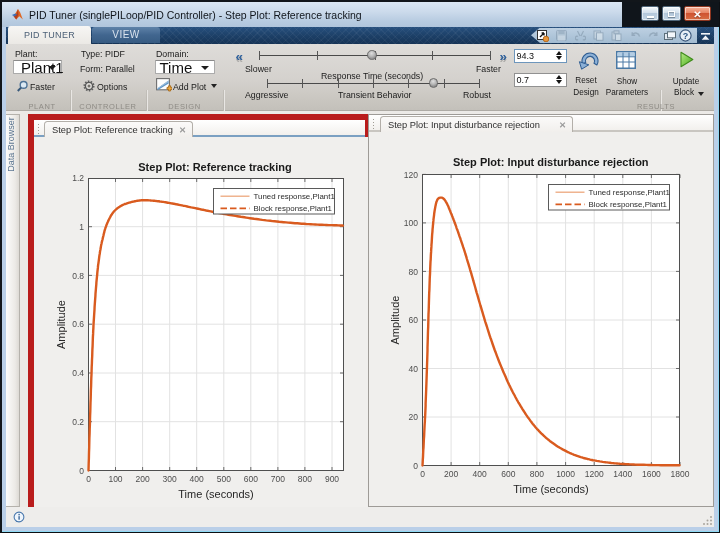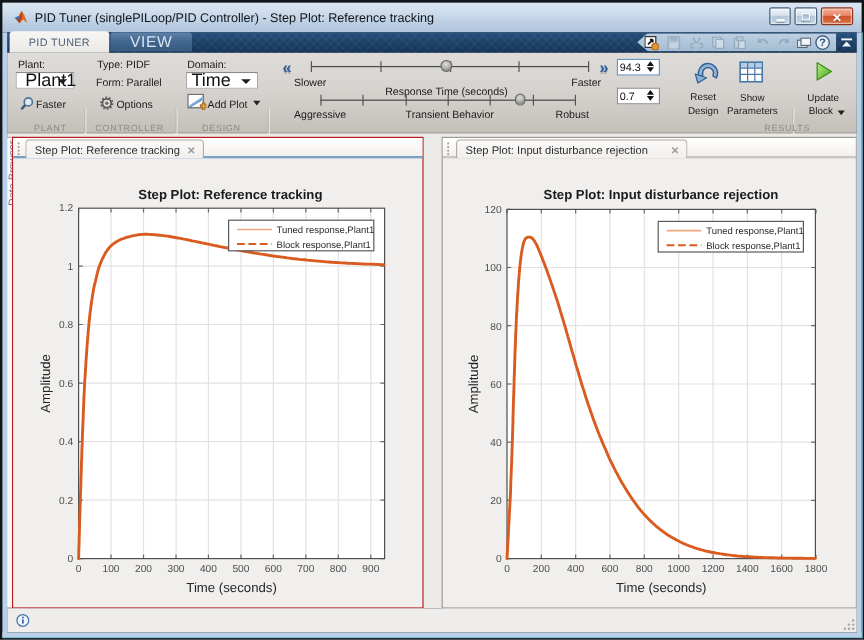--- a/index.html
+++ b/index.html
@@ -1,49 +1,49 @@
 <!DOCTYPE html>
 <html><head><meta charset="utf-8"><style>
 *{margin:0;padding:0;box-sizing:border-box}
 html,body{width:720px;height:533px;overflow:hidden}
 body{font-family:"Liberation Sans",sans-serif;background:#10151b;position:relative}
 .abs{position:absolute}
-#titlebar{left:2px;top:2px;width:716px;height:25px;background:linear-gradient(180deg,#dbe7f4 0%,#cbdaeb 40%,#b8cce1 75%,#b0c5dc 100%)}
+#titlebar{left:2px;top:2px;width:620px;height:25px;background:linear-gradient(180deg,#dbe7f4 0%,#cbdaeb 40%,#b8cce1 75%,#b0c5dc 100%)}
 #titletxt{position:absolute;left:27px;top:7px;font-size:10.5px;color:#10151b;white-space:nowrap}
 .winbtn{position:absolute;top:6px;height:15px;border:1px solid #4e6478;border-radius:2px;background:linear-gradient(180deg,#f3f7fb 0%,#d3e0ec 45%,#b4c8db 50%,#c3d5e5 100%);box-shadow:inset 0 0 0 1px rgba(255,255,255,.55)}
 #btnmin{left:641px;width:18px}
 #btnmax{left:662px;width:19px}
 #btnclose{left:684px;width:27px;background:linear-gradient(180deg,#f6b29a 0%,#e78564 45%,#cf5331 50%,#d96f44 100%);border-color:#8e3620}
 .winglyph{position:absolute;font-size:10px;color:#fff;text-align:center;width:100%;font-weight:bold;text-shadow:0 1px 1px rgba(0,0,0,.35)}
 #band{left:6px;top:27px;width:708px;height:17px;background:repeating-linear-gradient(45deg,rgba(255,255,255,.04) 0 1px,transparent 1px 5px),repeating-linear-gradient(-45deg,rgba(255,255,255,.04) 0 1px,transparent 1px 5px),linear-gradient(180deg,#27507e 0%,#1c3f66 55%,#153356 100%)}
 #tab-active{left:8px;top:26px;width:83px;height:18px;background:linear-gradient(180deg,#f7f6f4,#ebe9e5);border-radius:3px 3px 0 0;text-align:center;font-size:9px;color:#4c6077;line-height:19px;letter-spacing:.3px}
-#tab-view{left:92px;top:27px;width:68px;height:15.5px;background:linear-gradient(180deg,#5e82a8,#41668f 50%,#375b82);border-radius:3px 3px 0 0;text-align:center;font-size:13px;color:#d9e3ee;line-height:16.5px;letter-spacing:.5px}
+#tab-view{left:92px;top:27px;width:68px;height:15.5px;background:linear-gradient(180deg,#5e82a8,#41668f 50%,#375b82);border-radius:3px 3px 0 0;text-align:center;font-size:10px;color:#d9e3ee;line-height:16.5px;letter-spacing:.5px}
 #qat{left:531px;top:27.5px;width:166px;height:15.5px;background:linear-gradient(180deg,#bdd0e2,#a3bcd2);clip-path:polygon(9px 0,100% 0,100% 100%,9px 100%,0 50%)}
 .qi{position:absolute;top:2.5px;width:11px;height:11px;opacity:.55}
 #collapse{left:699px;top:29px;width:13px;height:12px}
 #toolstrip{left:6px;top:44px;width:708px;height:67px;background:linear-gradient(180deg,#dedcd9 0%,#d4d1cd 55%,#c9c6c0 85%,#c3c0ba 100%);border-bottom:1px solid #aeaba5}
 .sep{position:absolute;top:46px;width:1px;height:62px;background:linear-gradient(180deg,#c2bfb9,#a8a59f);box-shadow:1px 0 0 #e9e7e4}
 .seclbl{position:absolute;top:57.5px;font-size:7.5px;color:#8e8b85;text-align:center;letter-spacing:.6px}
 .tslbl{position:absolute;font-size:8.8px;color:#1b1b1b;white-space:nowrap}
 .combo{position:absolute;height:14px;background:#fff;border:1px solid #ababab;border-top-color:#8a8a8a;border-radius:1px;font-size:15px;color:#111;line-height:12px}
 .combo .ar{position:absolute;right:5px;top:4.5px;width:0;height:0;border-left:4px solid transparent;border-right:4px solid transparent;border-top:4.5px solid #1d1d1d}
 .chev{position:absolute;font-size:13.5px;font-weight:bold;color:#2c5f9b;letter-spacing:-2px;text-shadow:0 1.5px 0 rgba(110,110,110,.4)}
 .track{position:absolute;height:1.4px;background:#4a4a4a}
 .tick{position:absolute;width:1px;height:9px;background:#555}
 .knob{position:absolute;width:9.5px;height:9.5px;border-radius:50%;background:radial-gradient(circle at 45% 30%,#dedede 0%,#b5b5b5 45%,#939393 70%,#7b7b7b 100%);border:1px solid #6a6a6a}
-.spin{position:absolute;left:508px;width:36px;height:14px;background:#fff;font-size:9px;color:#111;line-height:12px}
+.spin{position:absolute;left:508px;width:53px;height:14px;background:#fff;font-size:9px;color:#111;line-height:12px}
 .spinbtn{position:absolute;right:1px;top:0;width:10px;height:100%}
 .sb-up{position:absolute;left:1px;top:1.6px;width:0;height:0;border-left:3.6px solid transparent;border-right:3.6px solid transparent;border-bottom:4.2px solid #141414}
 .sb-dn{position:absolute;left:1px;bottom:1.6px;width:0;height:0;border-left:3.6px solid transparent;border-right:3.6px solid transparent;border-top:4.2px solid #141414}
 .btxt{position:absolute;font-size:8.2px;color:#1b1b1b;text-align:center;white-space:nowrap}
 #docarea{left:6px;top:111px;width:708px;height:396px;background:#eceae7}
 #dbrowser{left:6px;top:114px;width:13.5px;height:393px;background:linear-gradient(90deg,#fcfcfb,#eceae6 70%,#dddad5);border:1px solid #b5b2ac;border-left:none}
 #dbtxt{position:absolute;left:-32px;top:23px;width:76px;height:13px;transform:rotate(-90deg);font-size:9px;color:#5d7792;text-align:center;white-space:nowrap}
 .panel{position:absolute;top:114px;background:#f0efed}
-#panelL{left:10px;width:342.5px;height:392.5px;border:1px solid #b91c1c}
+#panelL{left:28px;width:342.5px;height:392.5px;border:6px solid #b91c1c}
 #panelR{left:368px;width:346px;height:392.5px;border:1px solid #9e9b97}
 .tabbar{position:absolute;left:0;top:0;width:100%;height:17px;background:linear-gradient(180deg,#ffffff,#f2f0ed)}
 .tbline-b{border-bottom:2px solid #7ba0c2}
 .tbline-g{border-bottom:2px solid #c9c6c1}
 .grip{position:absolute;left:3px;top:2.5px;width:3px;height:12px;background-image:radial-gradient(circle,#a09c94 0.8px,transparent 1px);background-size:3px 3px}
 .doctab{position:absolute;top:1px;height:16px;background:linear-gradient(180deg,#fbfaf9,#f1efec);border:1px solid #b3afa9;border-bottom:none;border-radius:3.5px 3.5px 0 0;font-size:9.3px;color:#2e2e2e;line-height:16px;white-space:nowrap}
 .doctab .x{color:#9a9a9a;font-size:8.5px;font-weight:bold}
 .content{position:absolute;left:0;top:17px}
 #statusbar{left:6px;top:507px;width:708px;height:20px;background:#eeedeb}
 #stattxt{position:absolute;left:21px;top:6px;font-size:8.9px;color:#101010;white-space:nowrap}

